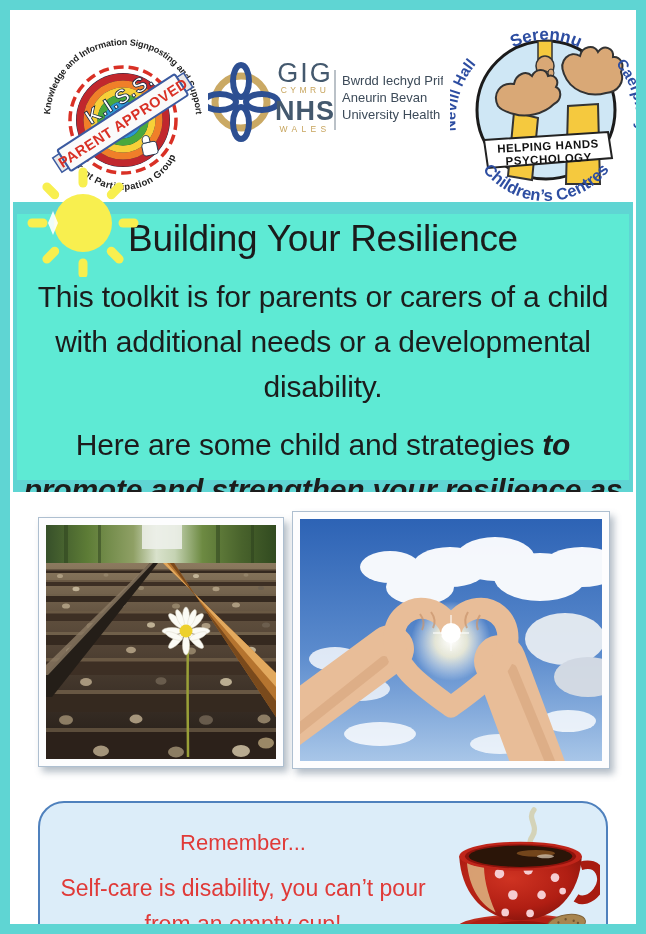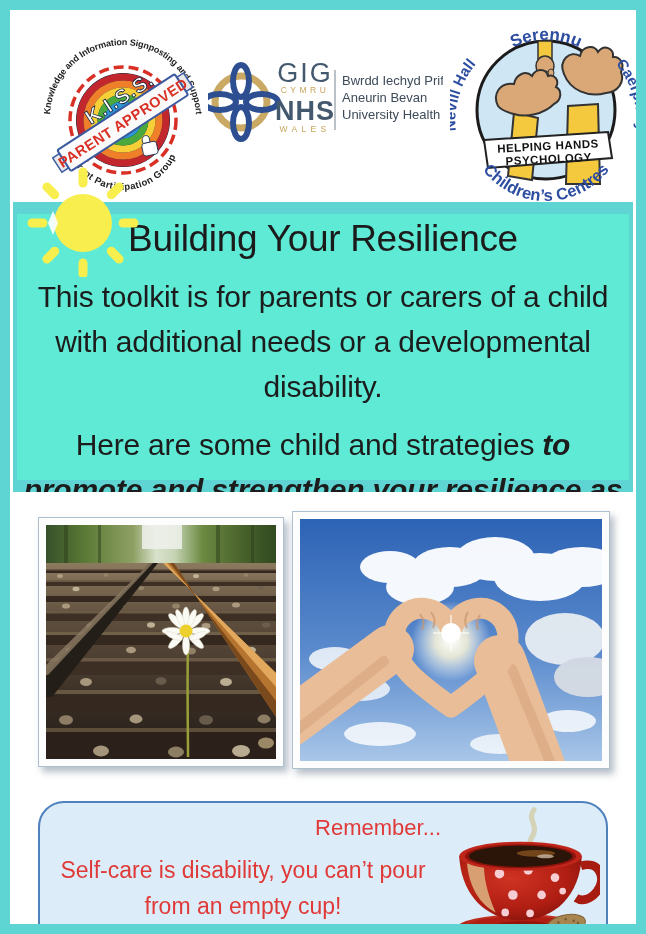--- a/index.html
+++ b/index.html
@@ -44,21 +44,21 @@
   .frame-rail{left:28px;top:25px;}
   .frame-heart{left:282px;top:19px;}
   
   .reminder{
     position:absolute;left:28px;top:309px;width:570px;height:152px;
     background:#dcedf9;border:2px solid #4f81bd;border-radius:26px;
   }
   .reminder-text{
     position:absolute;left:5px;right:165px;top:12px;text-align:center;color:#e03a38;
   }
-  .reminder-heading{font-size:22px;margin:0;text-align:right;}
+  .reminder-heading{font-size:22px;margin:15px;}
   .reminder-message{font-size:23px;line-height:1.55;margin:12px 0 0 0;}
   .teacup{position:absolute;right:6px;top:1px;}
   .page-number{
     position:absolute;left:0;right:0;bottom:1px;text-align:center;
     font-size:13px;color:#333;
   }
   text{font-family:"Liberation Sans",sans-serif;}
 </style>
 </head>
 <body>

